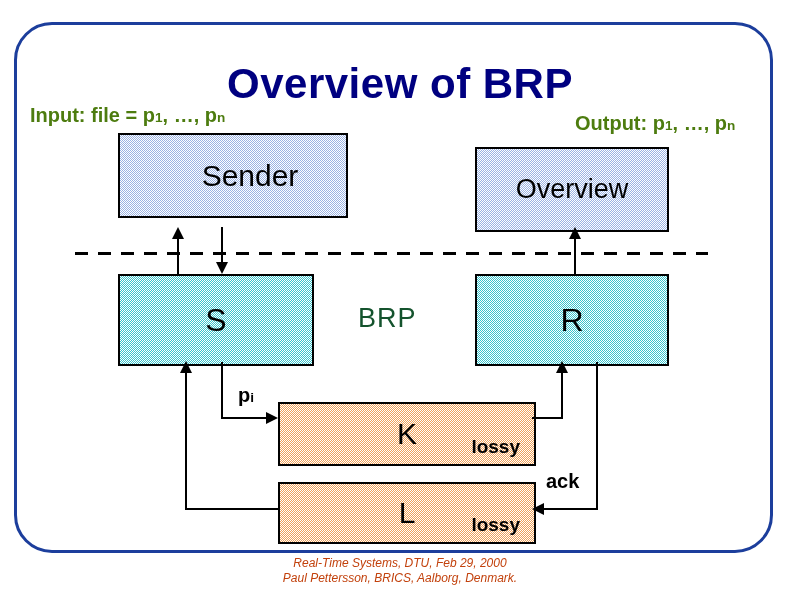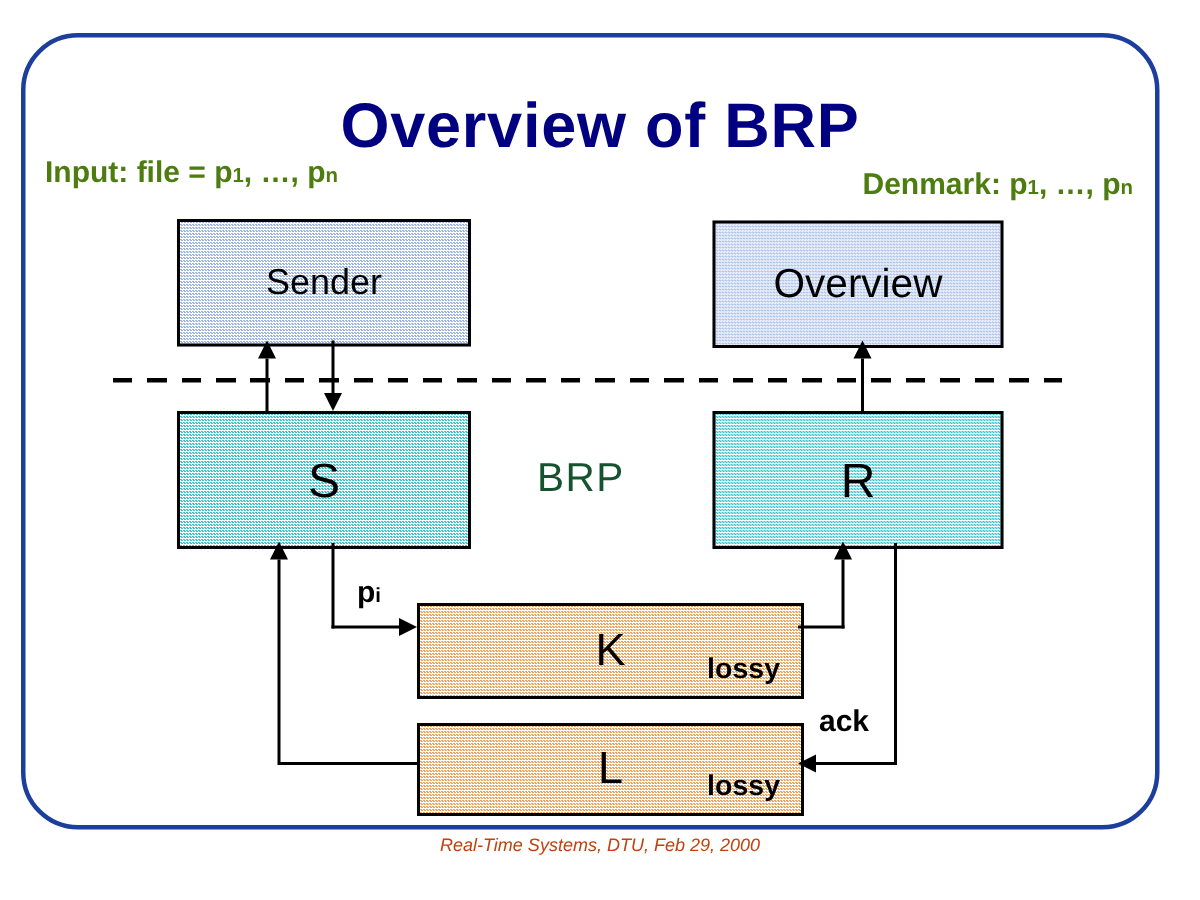--- a/index.html
+++ b/index.html
@@ -12,21 +12,21 @@
   .io-label{position:absolute;font-size:20px;font-weight:bold;color:#4d7c0f;white-space:nowrap;}
   .input-label{left:30px;top:104px;}
   .output-label{left:575px;top:112px;}
   .sub{font-size:68%;vertical-align:baseline;}
   .dashed{position:absolute;left:75px;top:252px;width:633px;height:3px;
          background:repeating-linear-gradient(90deg,#000 0 13px,transparent 13px 23px);}
   .box{position:absolute;border:2px solid #000;display:flex;align-items:center;justify-content:center;}
   .fill-blue{background-color:#cdd9f1;background-image:conic-gradient(#9bb3e3 25%,#fff 0 50%,#9bb3e3 0 75%,#fff 0);background-size:2px 2px;}
   .fill-teal{background-color:#9ae1e5;background-image:conic-gradient(#3ac4cc 25%,#fff 0 50%,#3ac4cc 0 75%,#fff 0);background-size:2px 2px;}
   .fill-tan{background-color:#f7d0ab;background-image:conic-gradient(#f0a158 25%,#fff 0 50%,#f0a158 0 75%,#fff 0);background-size:2px 2px;}
-  .box-sender{left:118px;top:146px;width:192px;height:81px;font-size:24px;}
+  .box-sender{left:118px;top:133px;width:192px;height:81px;font-size:30px;padding-left:34px;}
   .box-receiver{left:475px;top:147px;width:190px;height:81px;font-size:27px;}
   .box-s{left:118px;top:274px;width:192px;height:88px;font-size:32px;}
   .box-r{left:475px;top:274px;width:190px;height:88px;font-size:32px;}
   .box-k{left:278px;top:402px;width:254px;height:60px;font-size:30px;}
   .box-l{left:278px;top:482px;width:254px;height:58px;font-size:30px;}
   .lossy{position:absolute;right:14px;bottom:6px;font-size:19px;font-weight:bold;}
   .brp-label{position:absolute;left:358px;top:303px;font-size:27px;color:#14532d;letter-spacing:1px;}
   .small-bold{position:absolute;font-size:20px;font-weight:bold;white-space:nowrap;}
   .pi-label{left:238px;top:384px;}
   .ack-label{left:546px;top:470px;}
@@ -44,21 +44,21 @@
 <body>
 
 <div class="slide">
 
   <div class="slide-border"></div>
 
   <div class="title">Overview of BRP</div>
 
   <div class="io-label input-label"><span>Input: file = p</span><span class="sub">1</span><span>, …, p</span><span class="sub">n</span></div>
 
-  <div class="io-label output-label"><span>Denmark: p</span><span class="sub">1</span><span>, …, p</span><span class="sub">n</span></div>
+  <div class="io-label output-label"><span>Output: p</span><span class="sub">1</span><span>, …, p</span><span class="sub">n</span></div>
 
   <div class="dashed"></div>
 
   <div class="box fill-blue box-sender">
     <span>Sender</span>
   </div>
   <div class="box fill-blue box-receiver">
     <span>Overview</span>
   </div>
   <div class="box fill-teal box-s">
@@ -100,15 +100,16 @@
   <div class="vline" style="left:596px;top:362px;height:148px;"></div>
   <div class="hline" style="left:544px;top:508px;width:54px;"></div>
   <div class="arr arr-left" style="left:532px;top:503px;"></div>
 
   <div class="hline" style="left:186px;top:508px;width:92px;"></div>
   <div class="vline" style="left:185px;top:373px;height:137px;"></div>
   <div class="arr arr-up" style="left:180px;top:361px;"></div>
 
   <div class="footer">
     <div>Real-Time Systems, DTU, Feb 29, 2000</div>
+    <div>Paul Pettersson, BRICS, Aalborg, Denmark.</div>
   </div>
 
 </div>
 
 </body></html>

